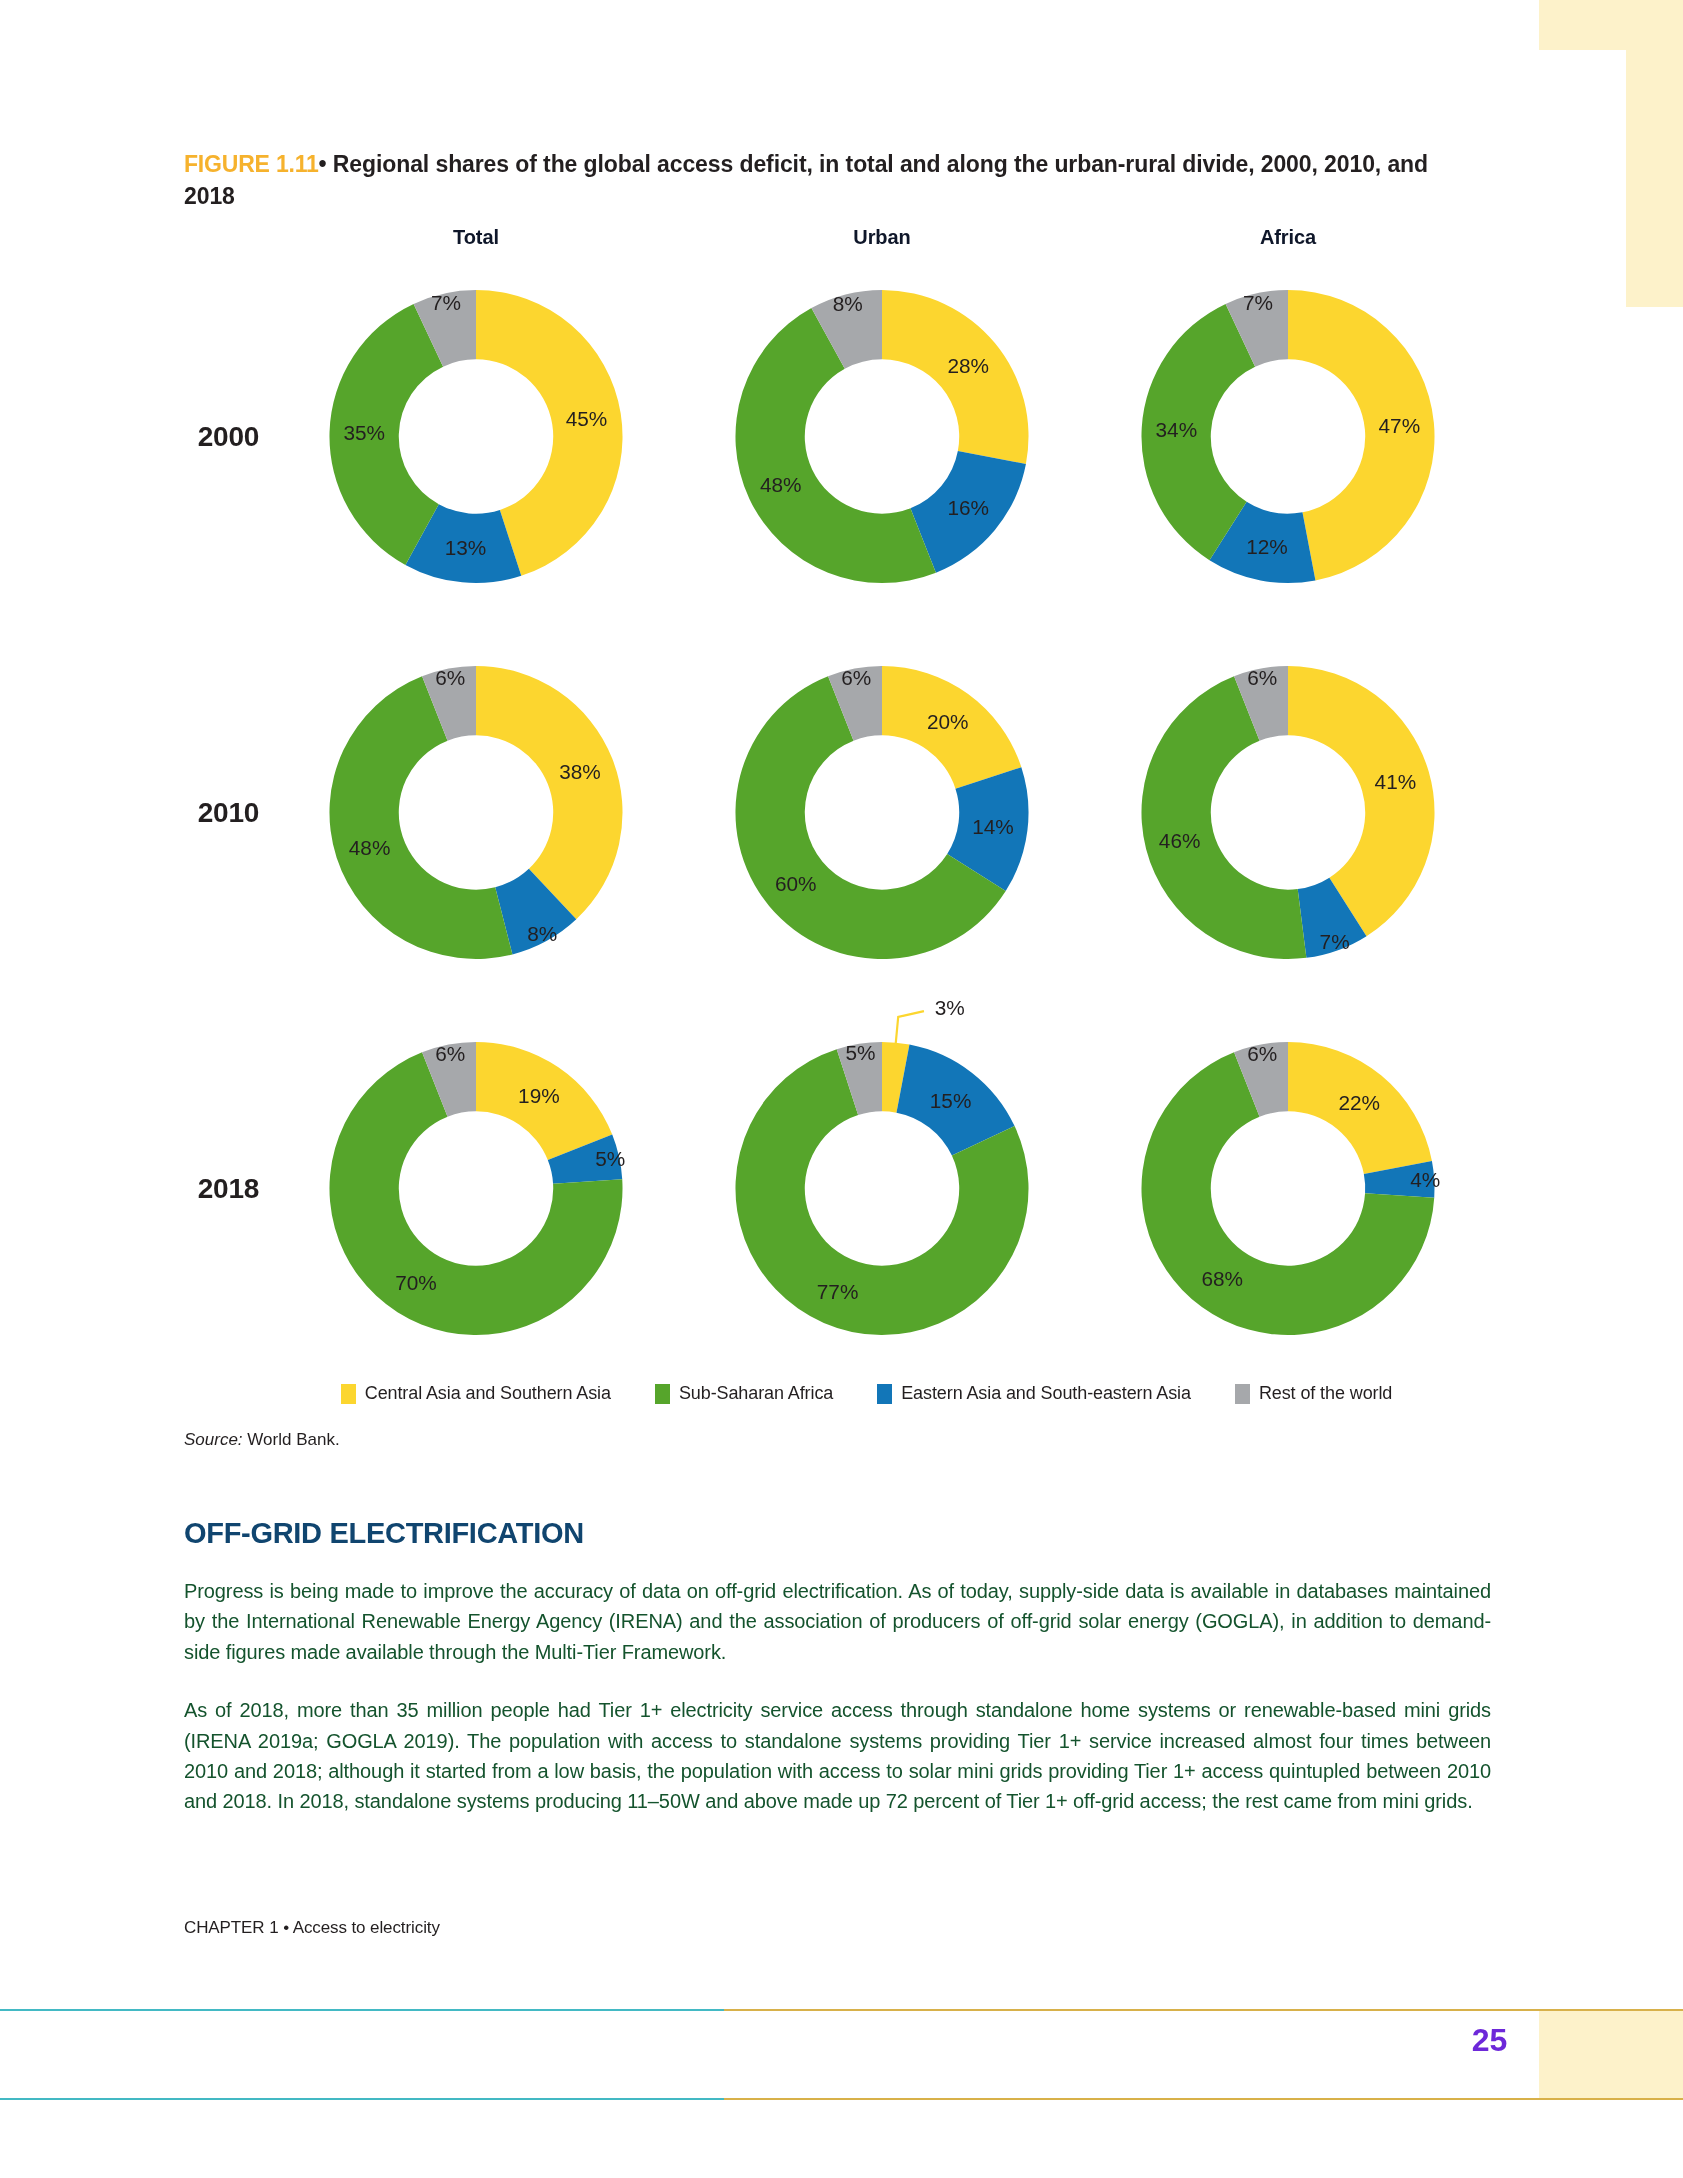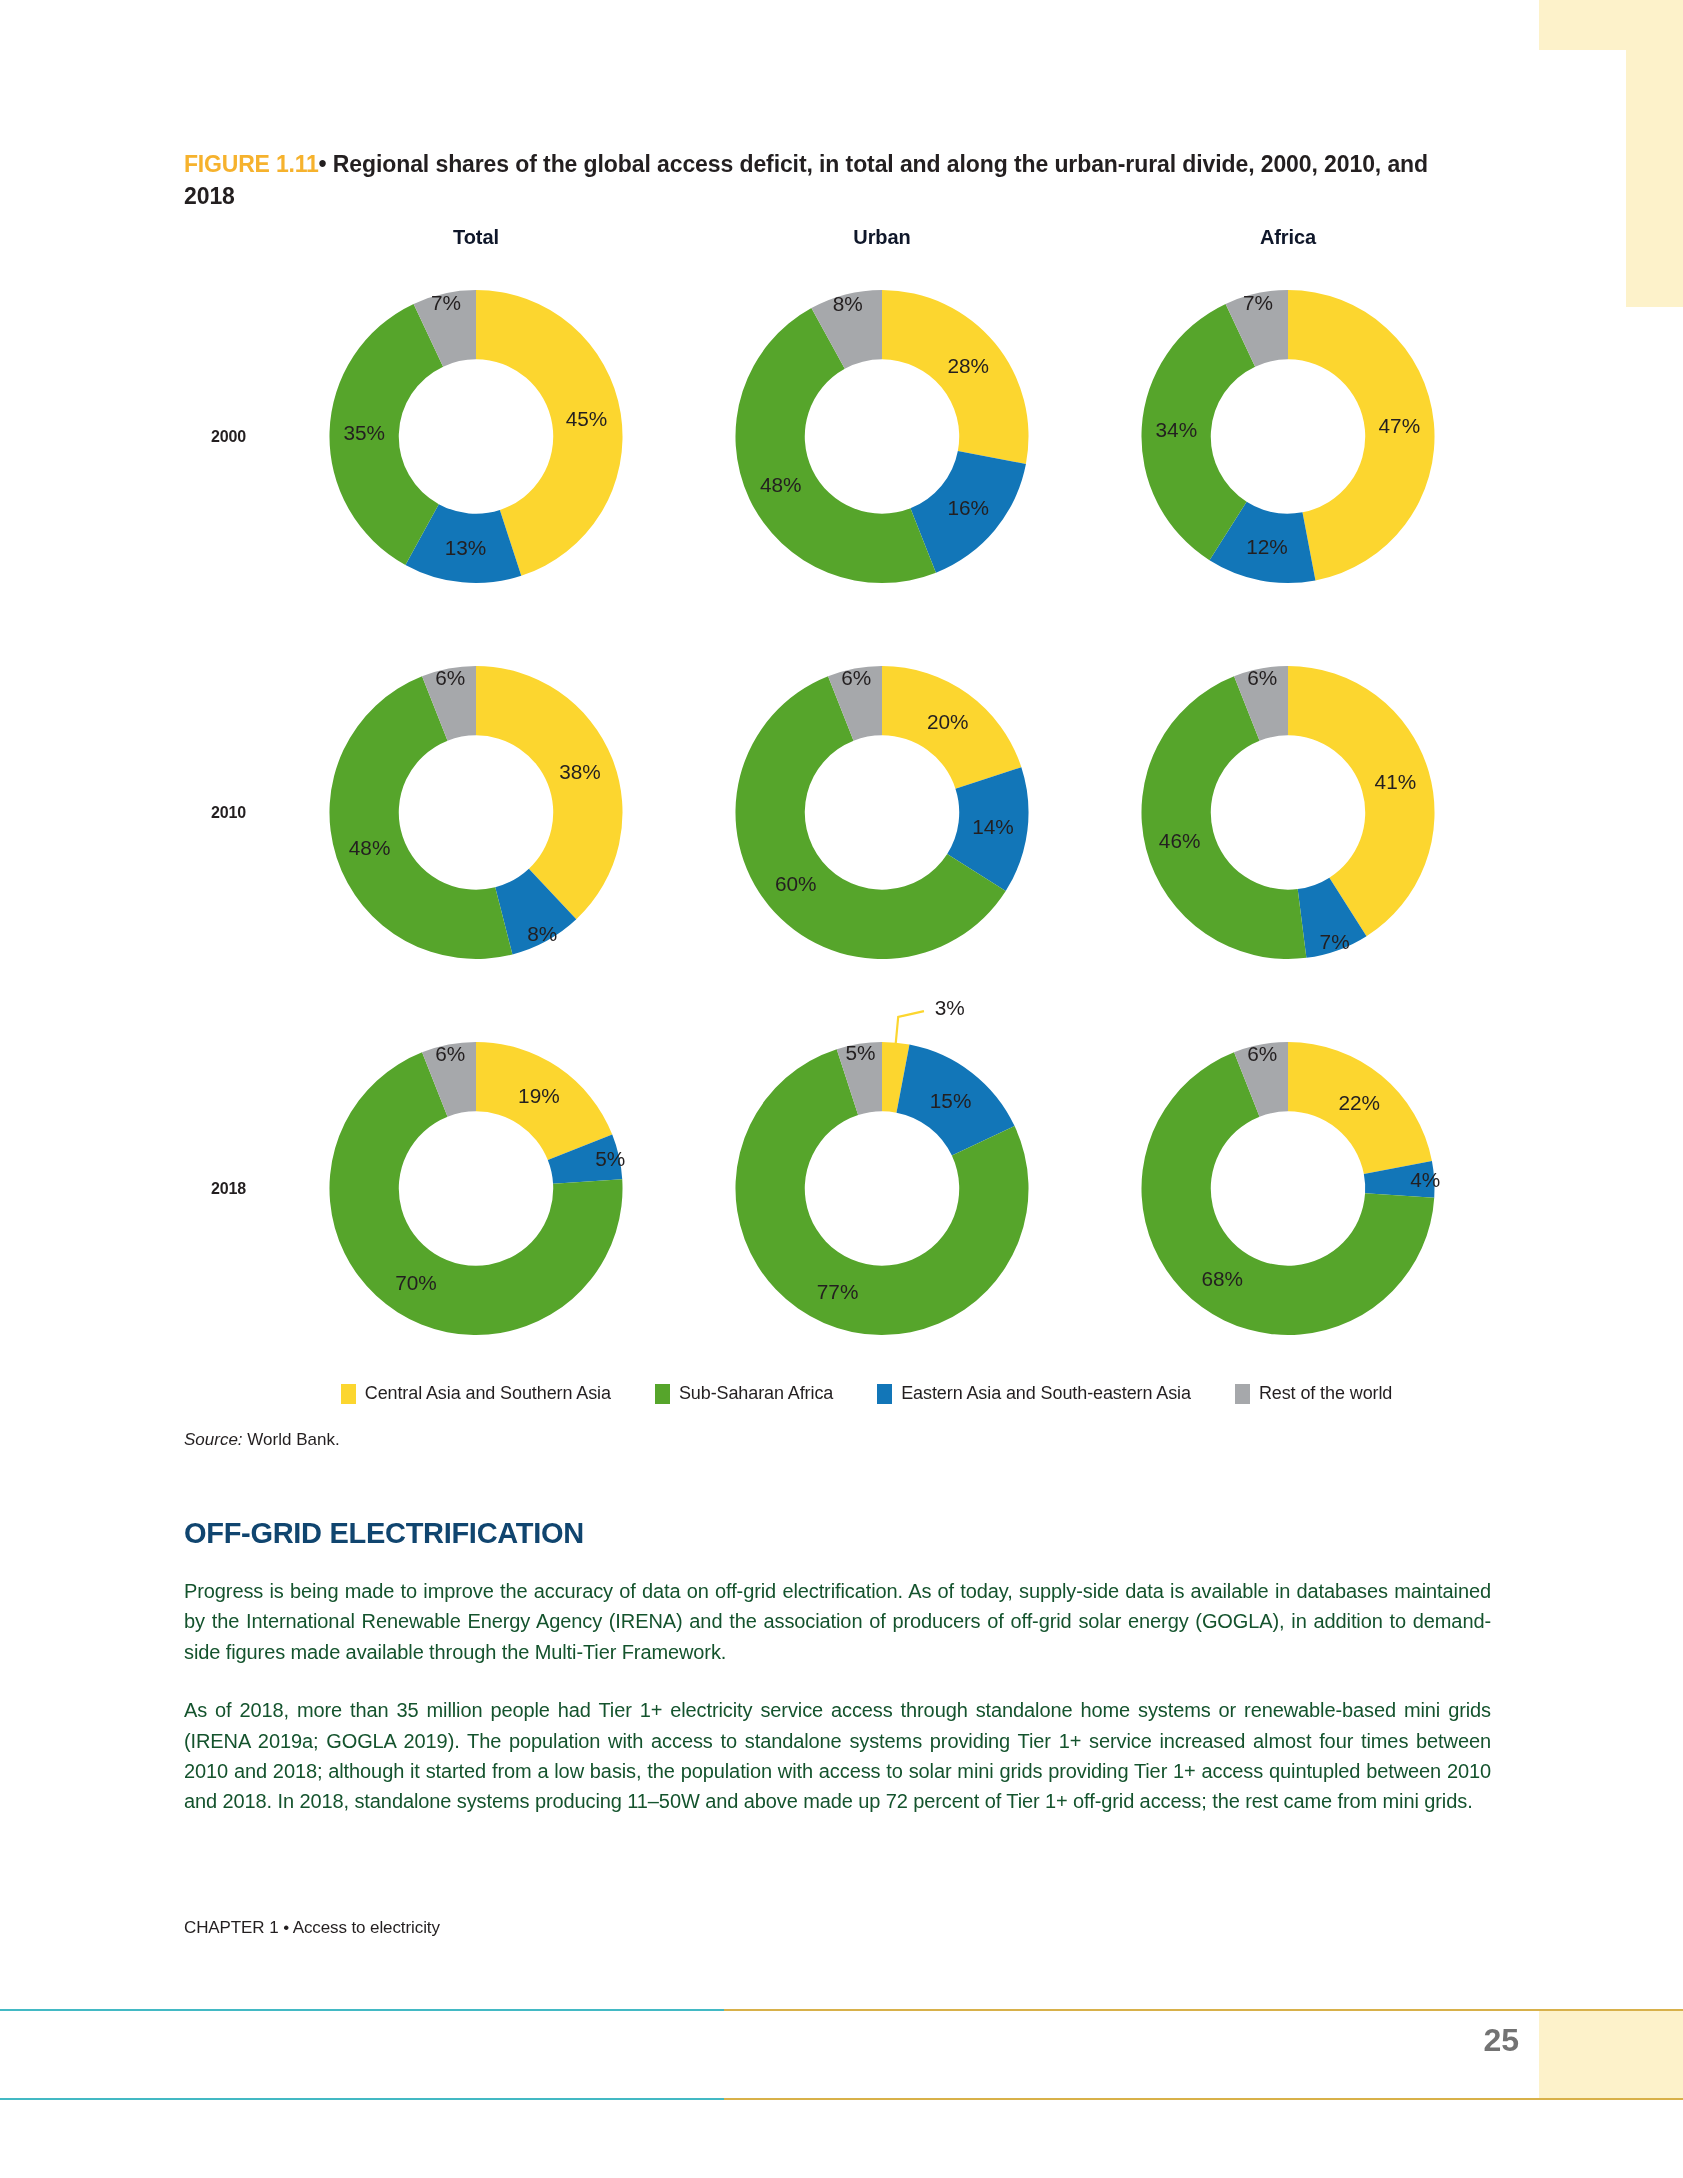--- a/index.html
+++ b/index.html
@@ -80,21 +80,21 @@
     display: flex;
     align-items: center;
     margin-left: 0;
     width: 1307px;
     height: 376px;
   }
   .row-label {
     width: 89px;
     flex: 0 0 89px;
     text-align: center;
-    font-size: 16px;
+    font-size: 28px;
     font-weight: bold;
     letter-spacing: -0.2px;
     color: #231f20;
   }
   .cell {
     flex: 1;
     position: relative;
     height: 376px;
   }
   .donut {
@@ -201,24 +201,24 @@
     top: 1918px;
     font-size: 17px;
     color: #231f20;
     letter-spacing: -0.1px;
   }
   .footer-page {
     position: absolute;
     left: 1460px;
     top: 2022px;
     width: 59px;
-    text-align: right;
+    text-align: center;
     font-size: 32px;
     font-weight: bold;
-    color: #737373;
+    color: #6d28d9;
   }
 </style>
 </head>
 <body>
 
 <div class="corner-top">
   <div class="corner-top-notch"></div>
 </div>
 
 <div class="figure-wrap">

